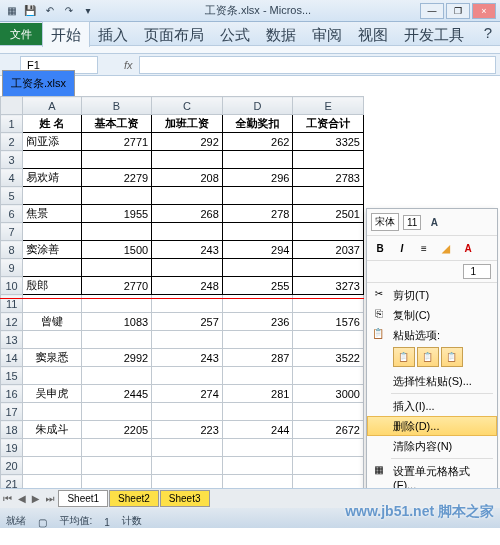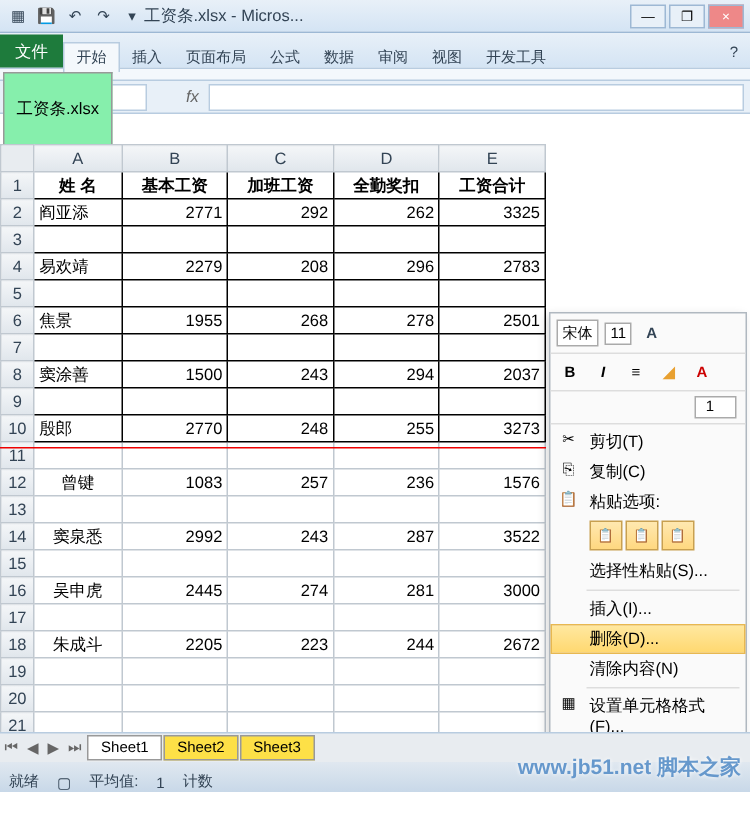--- a/index.html
+++ b/index.html
@@ -1,33 +1,33 @@
 <!DOCTYPE html>
 <html><head>
 <meta charset="utf-8">
 <style>
 *{box-sizing:border-box;margin:0;padding:0;font-family:"Microsoft YaHei","SimSun",sans-serif}
 body{width:500px;height:545px;overflow:hidden;background:#fff;font-size:11px;position:relative}
 .titlebar{height:22px;background:linear-gradient(#e8f0f8,#d4e4f4);display:flex;align-items:center;padding:0 4px;border-bottom:1px solid #9db8d4}
 .qat{display:flex;gap:3px;align-items:center}
 .qat-btn{width:16px;height:16px;display:flex;align-items:center;justify-content:center;font-size:10px;color:#345}
-.title-text{flex:1;text-align:left;font-size:11px;color:#345}
+.title-text{flex:1;text-align:center;font-size:11px;color:#345}
 .winbtns{display:flex;gap:2px}
 .winbtn{width:24px;height:16px;display:flex;align-items:center;justify-content:center;border:1px solid #9db8d4;background:#e8f0f8;font-size:9px}
 .ribbon-tabs{height:24px;background:linear-gradient(#e8f0f8,#d4e4f4);display:flex;align-items:flex-end;border-bottom:1px solid #b8cce0}
 .file-tab{background:#1e7b3c;color:#fff;padding:4px 10px;font-size:11px;height:22px;display:flex;align-items:center}
-.tab{padding:4px 8px;font-size:10px;color:#345;cursor:pointer}
+.tab{padding:4px 8px;font-size:15px;color:#345;cursor:pointer}
 .tab.active{background:#f4f8fc;border:1px solid #b8cce0;border-bottom:none}
 .ribbon-area{height:8px;background:#f4f8fc;border-bottom:1px solid #b8cce0}
 .namebox-row{height:22px;background:#e8f0f8;display:flex;align-items:center;border-bottom:1px solid #b8cce0}
 .namebox{width:78px;padding:2px 6px;background:#fff;border:1px solid #b8cce0;margin:1px 20px;font-size:11px}
 .fx{padding:0 6px;font-style:italic;color:#666}
 .formula-bar{flex:1;background:#fff;border:1px solid #b8cce0;height:18px;margin-right:4px}
 .workbook-tab{height:20px;display:flex;align-items:flex-end}
-.wb-tab{background:#86efac;border:1px solid #999;border-bottom:none;padding:16px 8px;font-size:11px;margin-left:2px}
+.wb-tab{background:#3b82f6;border:1px solid #999;border-bottom:none;padding:5px 8px;font-size:11px;margin-left:2px}
 .grid-wrap{position:relative;height:392px;overflow:hidden}
 .grid{border-collapse:collapse;table-layout:fixed;width:364px}
 .grid th,.grid td{border:1px solid #c0c8d0;height:18px;font-size:11px;padding:0 3px;overflow:hidden;white-space:nowrap}
 .grid .corner{width:22px;background:#e8ecf0}
 .grid .colh{background:linear-gradient(#f4f6f8,#e0e6ec);text-align:center;font-weight:normal;color:#345}
 .grid .rowh{width:22px;background:linear-gradient(#f4f6f8,#e0e6ec);text-align:center;font-weight:normal;color:#345}
 .grid .hdr-cell{background:#fff;text-align:center;font-weight:bold;border:1px solid #000}
 .grid .data{text-align:right;border:1px solid #000;background:#fff}
 .grid .name-cell{text-align:left;border:1px solid #000;background:#fff}
 .grid .nob{border:1px solid #c0c8d0;text-align:right}

